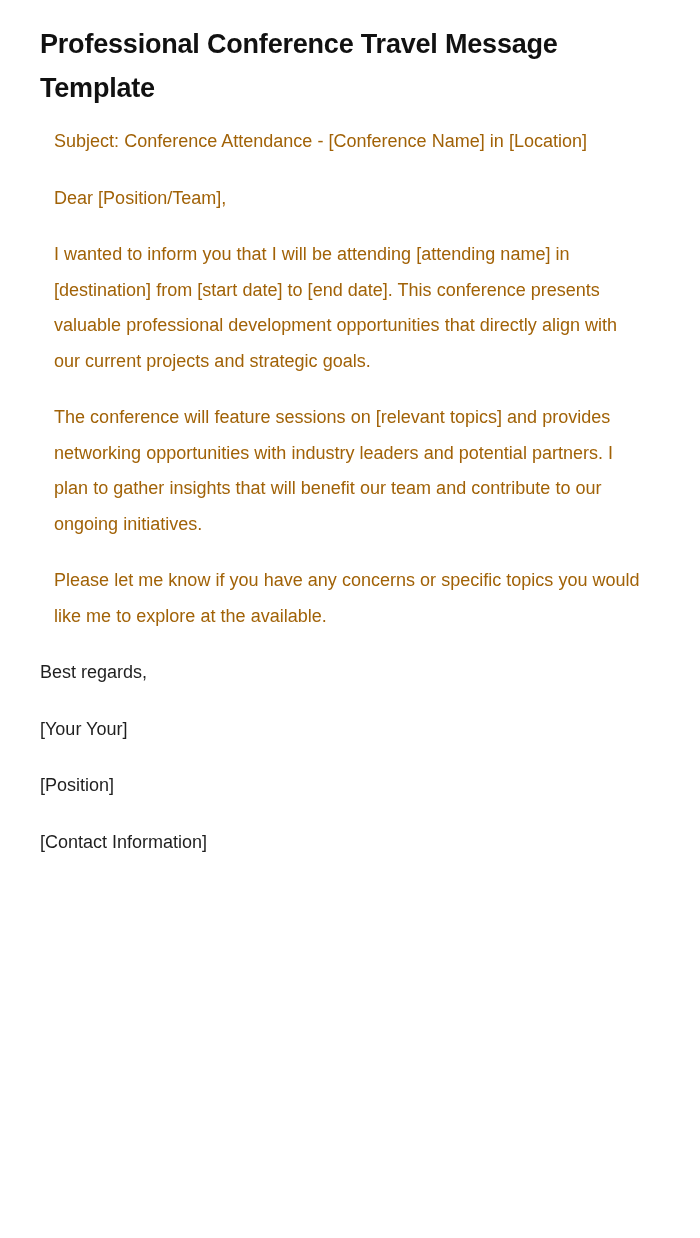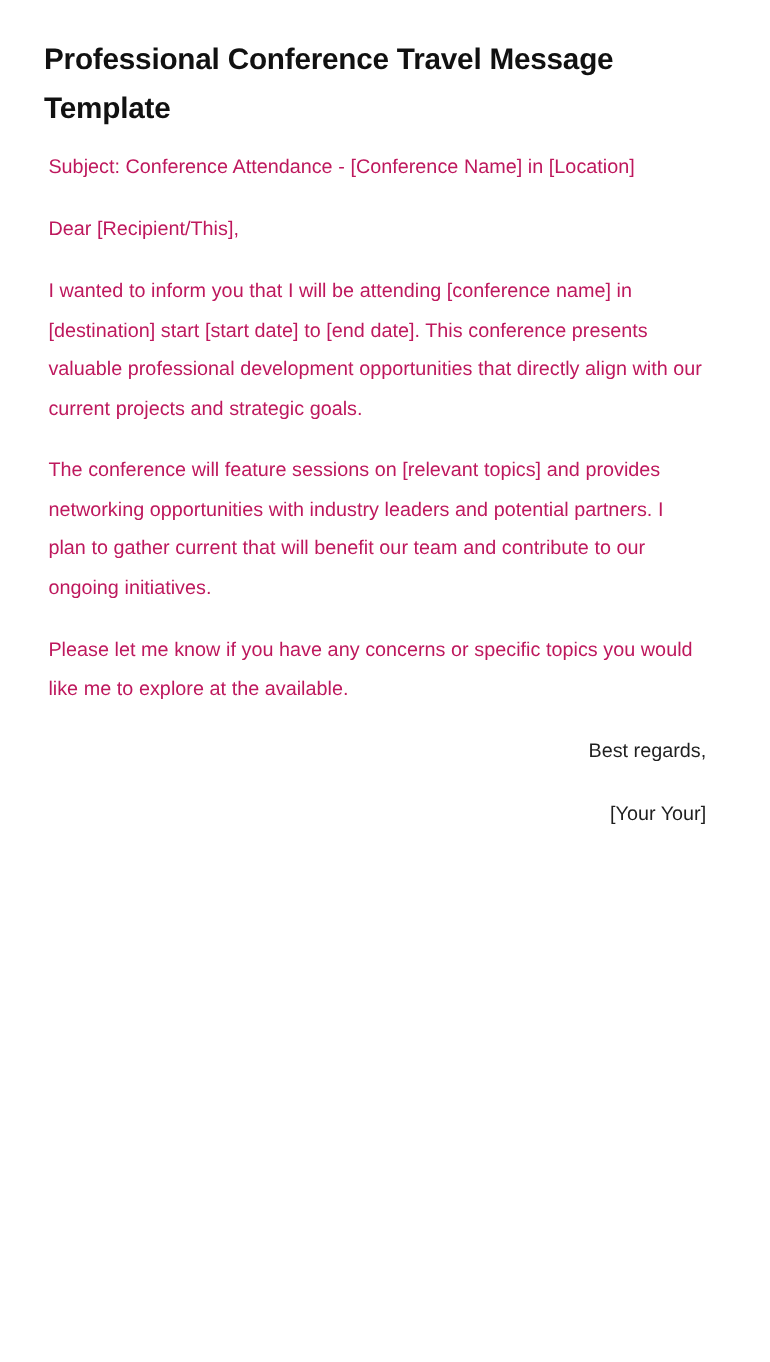--- a/index.html
+++ b/index.html
@@ -16,79 +16,80 @@
     min-height: 1238px;
     font-family: "Liberation Sans", "DejaVu Sans", sans-serif;
     color: #1a1a1a;
     -webkit-font-smoothing: antialiased;
   }
 
   .page {
     width: 700px;
     min-height: 1238px;
     background: #ffffff;
-    padding: 32px 58px 40px 40px;
+    padding: 22px 58px 40px 40px;
   }
 
   .doc-title {
     font-size: 27px;
     font-weight: bold;
     line-height: 44px;
     letter-spacing: -0.2px;
     color: #111111;
     margin: 0 0 14px 0;
     max-width: 560px;
   }
 
   .doc-body {
     max-width: 602px;
   }
 
   .para {
     font-size: 18px;
     line-height: 35.5px;
-    color: #be185d;
-    margin: 0 0 21px 4px;
+    color: #a16207;
+    margin: 0 0 21px 14px;
     font-weight: normal;
     word-spacing: 0.1px;
   }
 
   .para:last-child {
     margin-bottom: 0;
   }
 
   .sig-line {
     font-size: 18px;
     line-height: 35.5px;
     color: #1f1f1f;
     margin: 0 0 21px 0;
-    text-align: right;
   }
 </style>
 </head>
 <body>
 
 <div class="page">
 
   <h1 class="doc-title">Professional Conference Travel Message Template</h1>
 
   <div class="doc-body">
 
     <p class="para">Subject: Conference Attendance - [Conference Name] in [Location]</p>
 
-    <p class="para">Dear [Recipient/This],</p>
+    <p class="para">Dear [Position/Team],</p>
 
-    <p class="para">I wanted to inform you that I will be attending [conference name] in [destination] start [start date] to [end date]. This conference presents valuable professional development opportunities that directly align with our current projects and strategic goals.</p>
+    <p class="para">I wanted to inform you that I will be attending [attending name] in [destination] from [start date] to [end date]. This conference presents valuable professional development opportunities that directly align with our current projects and strategic goals.</p>
 
-    <p class="para">The conference will feature sessions on [relevant topics] and provides networking opportunities with industry leaders and potential partners. I plan to gather current that will benefit our team and contribute to our ongoing initiatives.</p>
+    <p class="para">The conference will feature sessions on [relevant topics] and provides networking opportunities with industry leaders and potential partners. I plan to gather insights that will benefit our team and contribute to our ongoing initiatives.</p>
 
 
 
     <p class="para">Please let me know if you have any concerns or specific topics you would like me to explore at the available.</p>
 
     <p class="sig-line">Best regards,</p>
 
     <p class="sig-line">[Your Your]</p>
 
+    <p class="sig-line">[Position]</p>
 
+    <p class="sig-line">[Contact Information]</p>
 
   </div>
 </div>
 
 </body></html>

